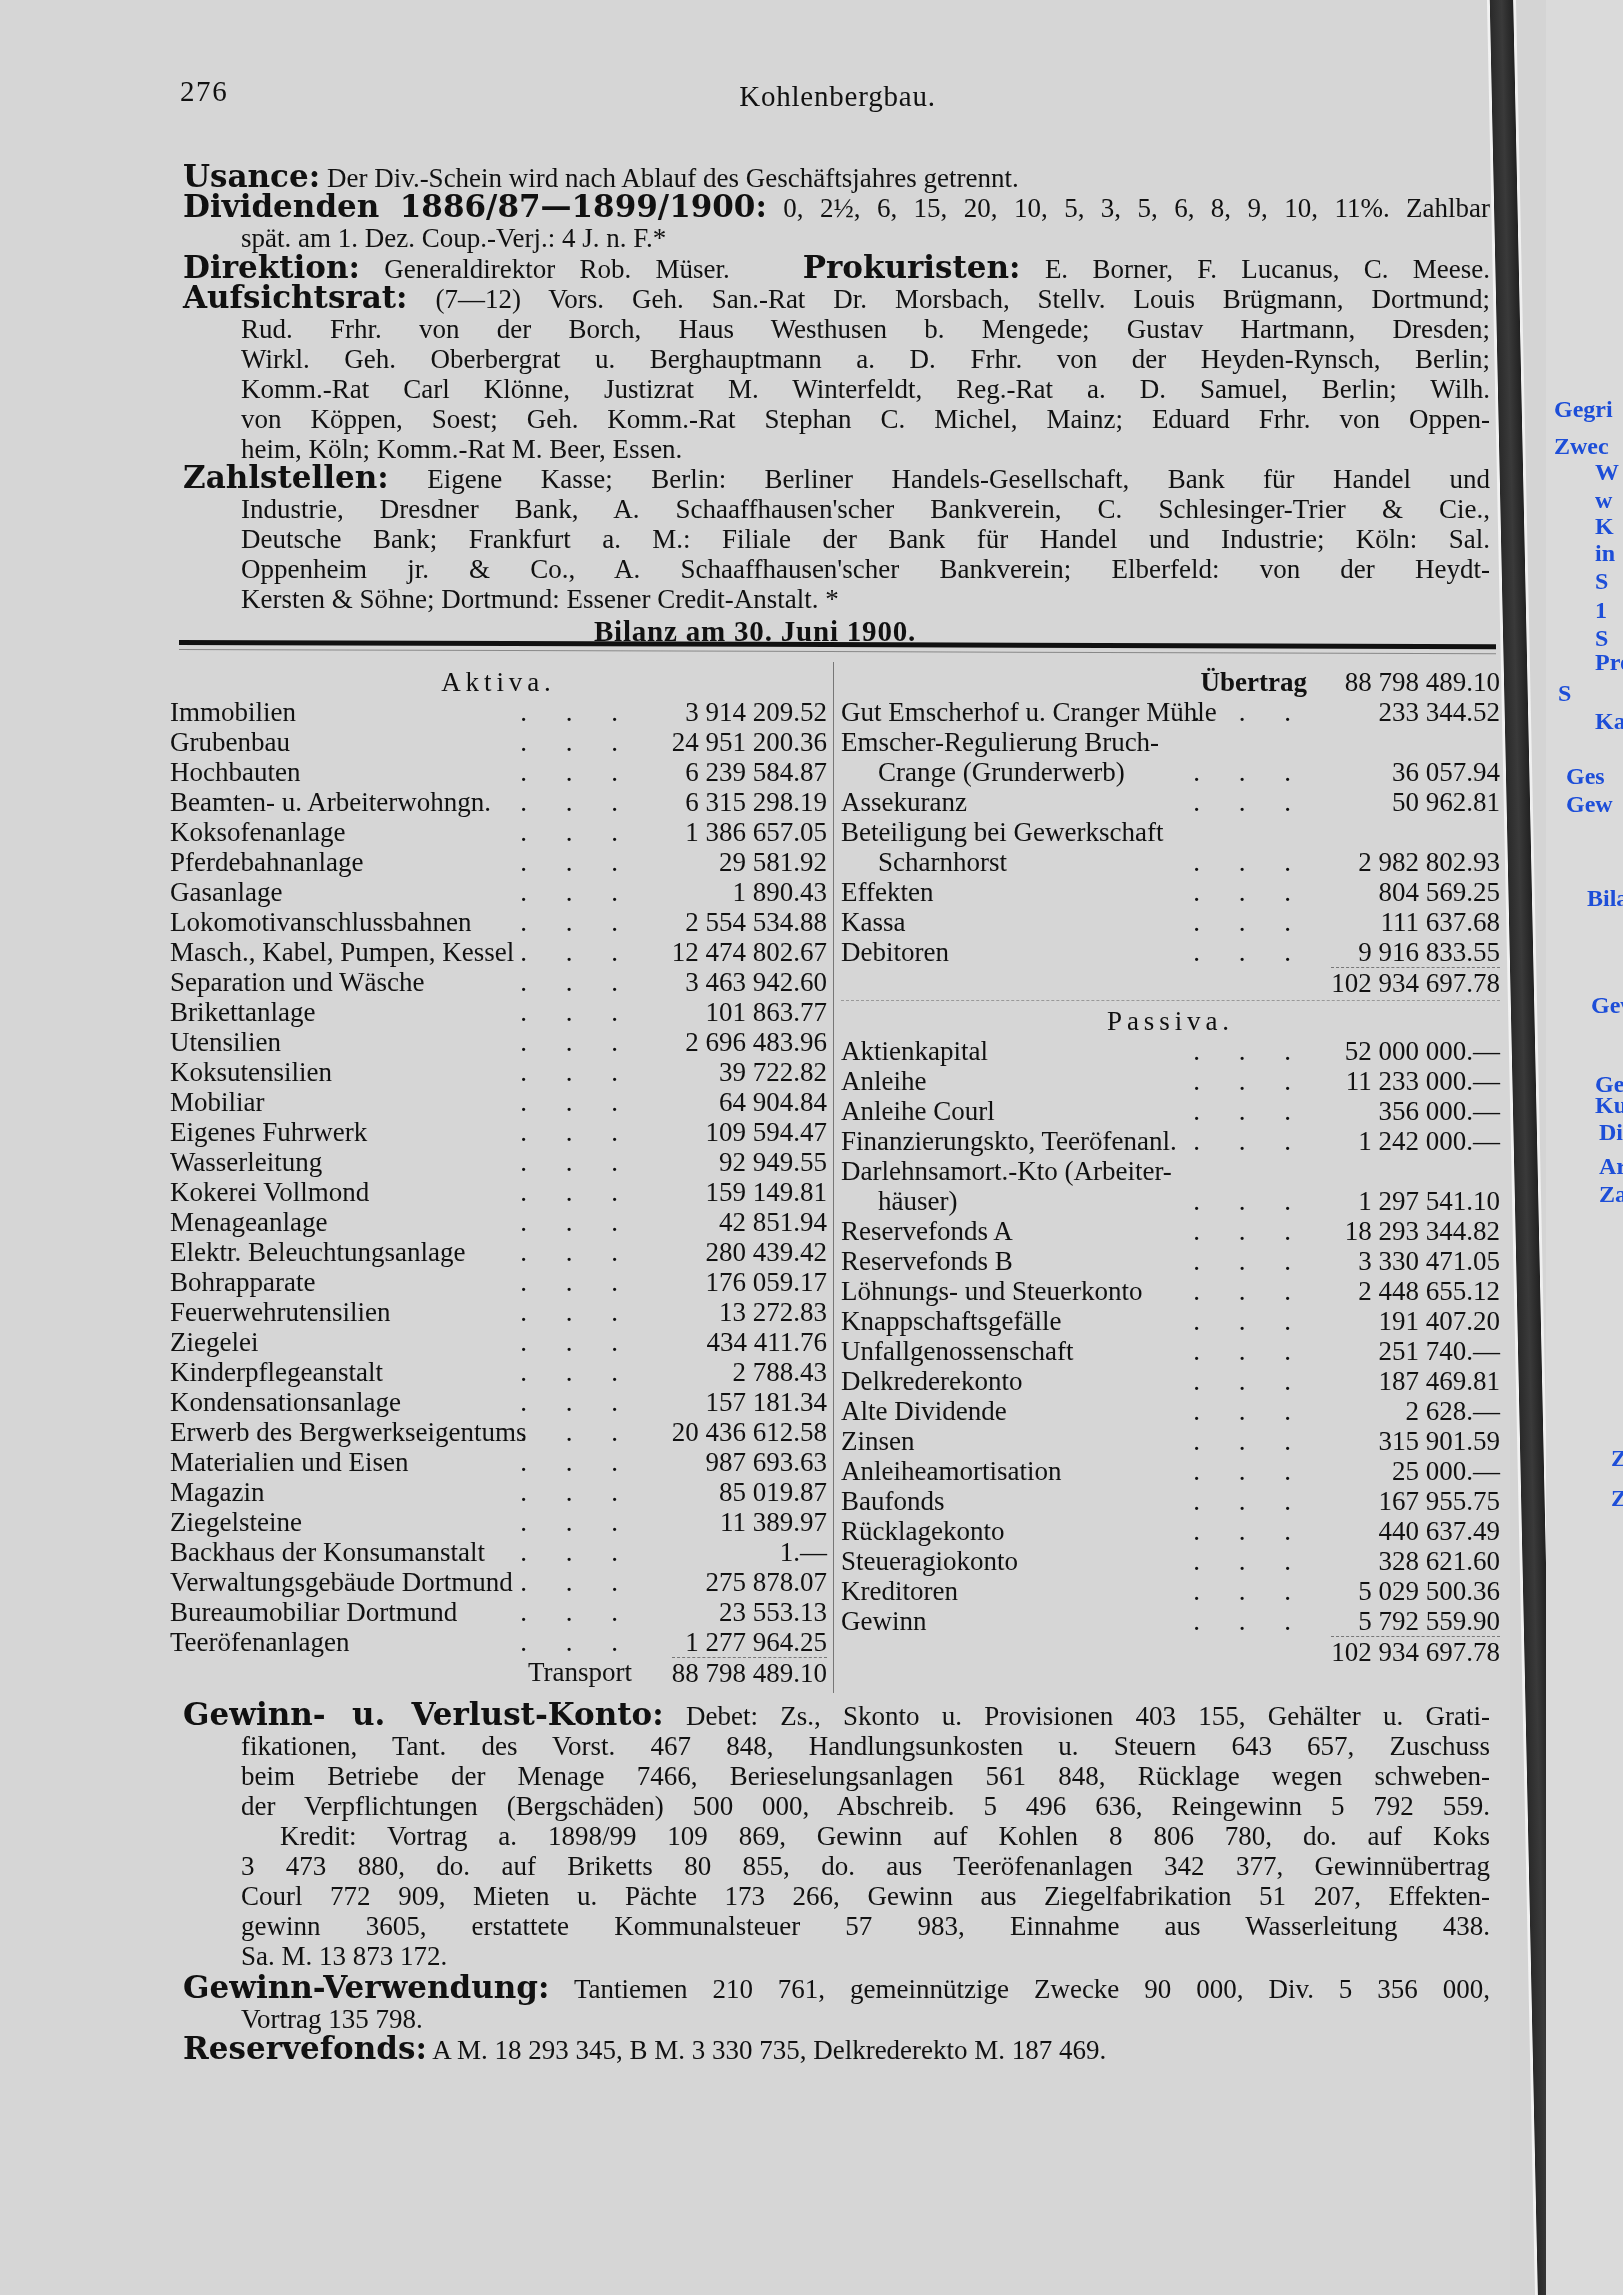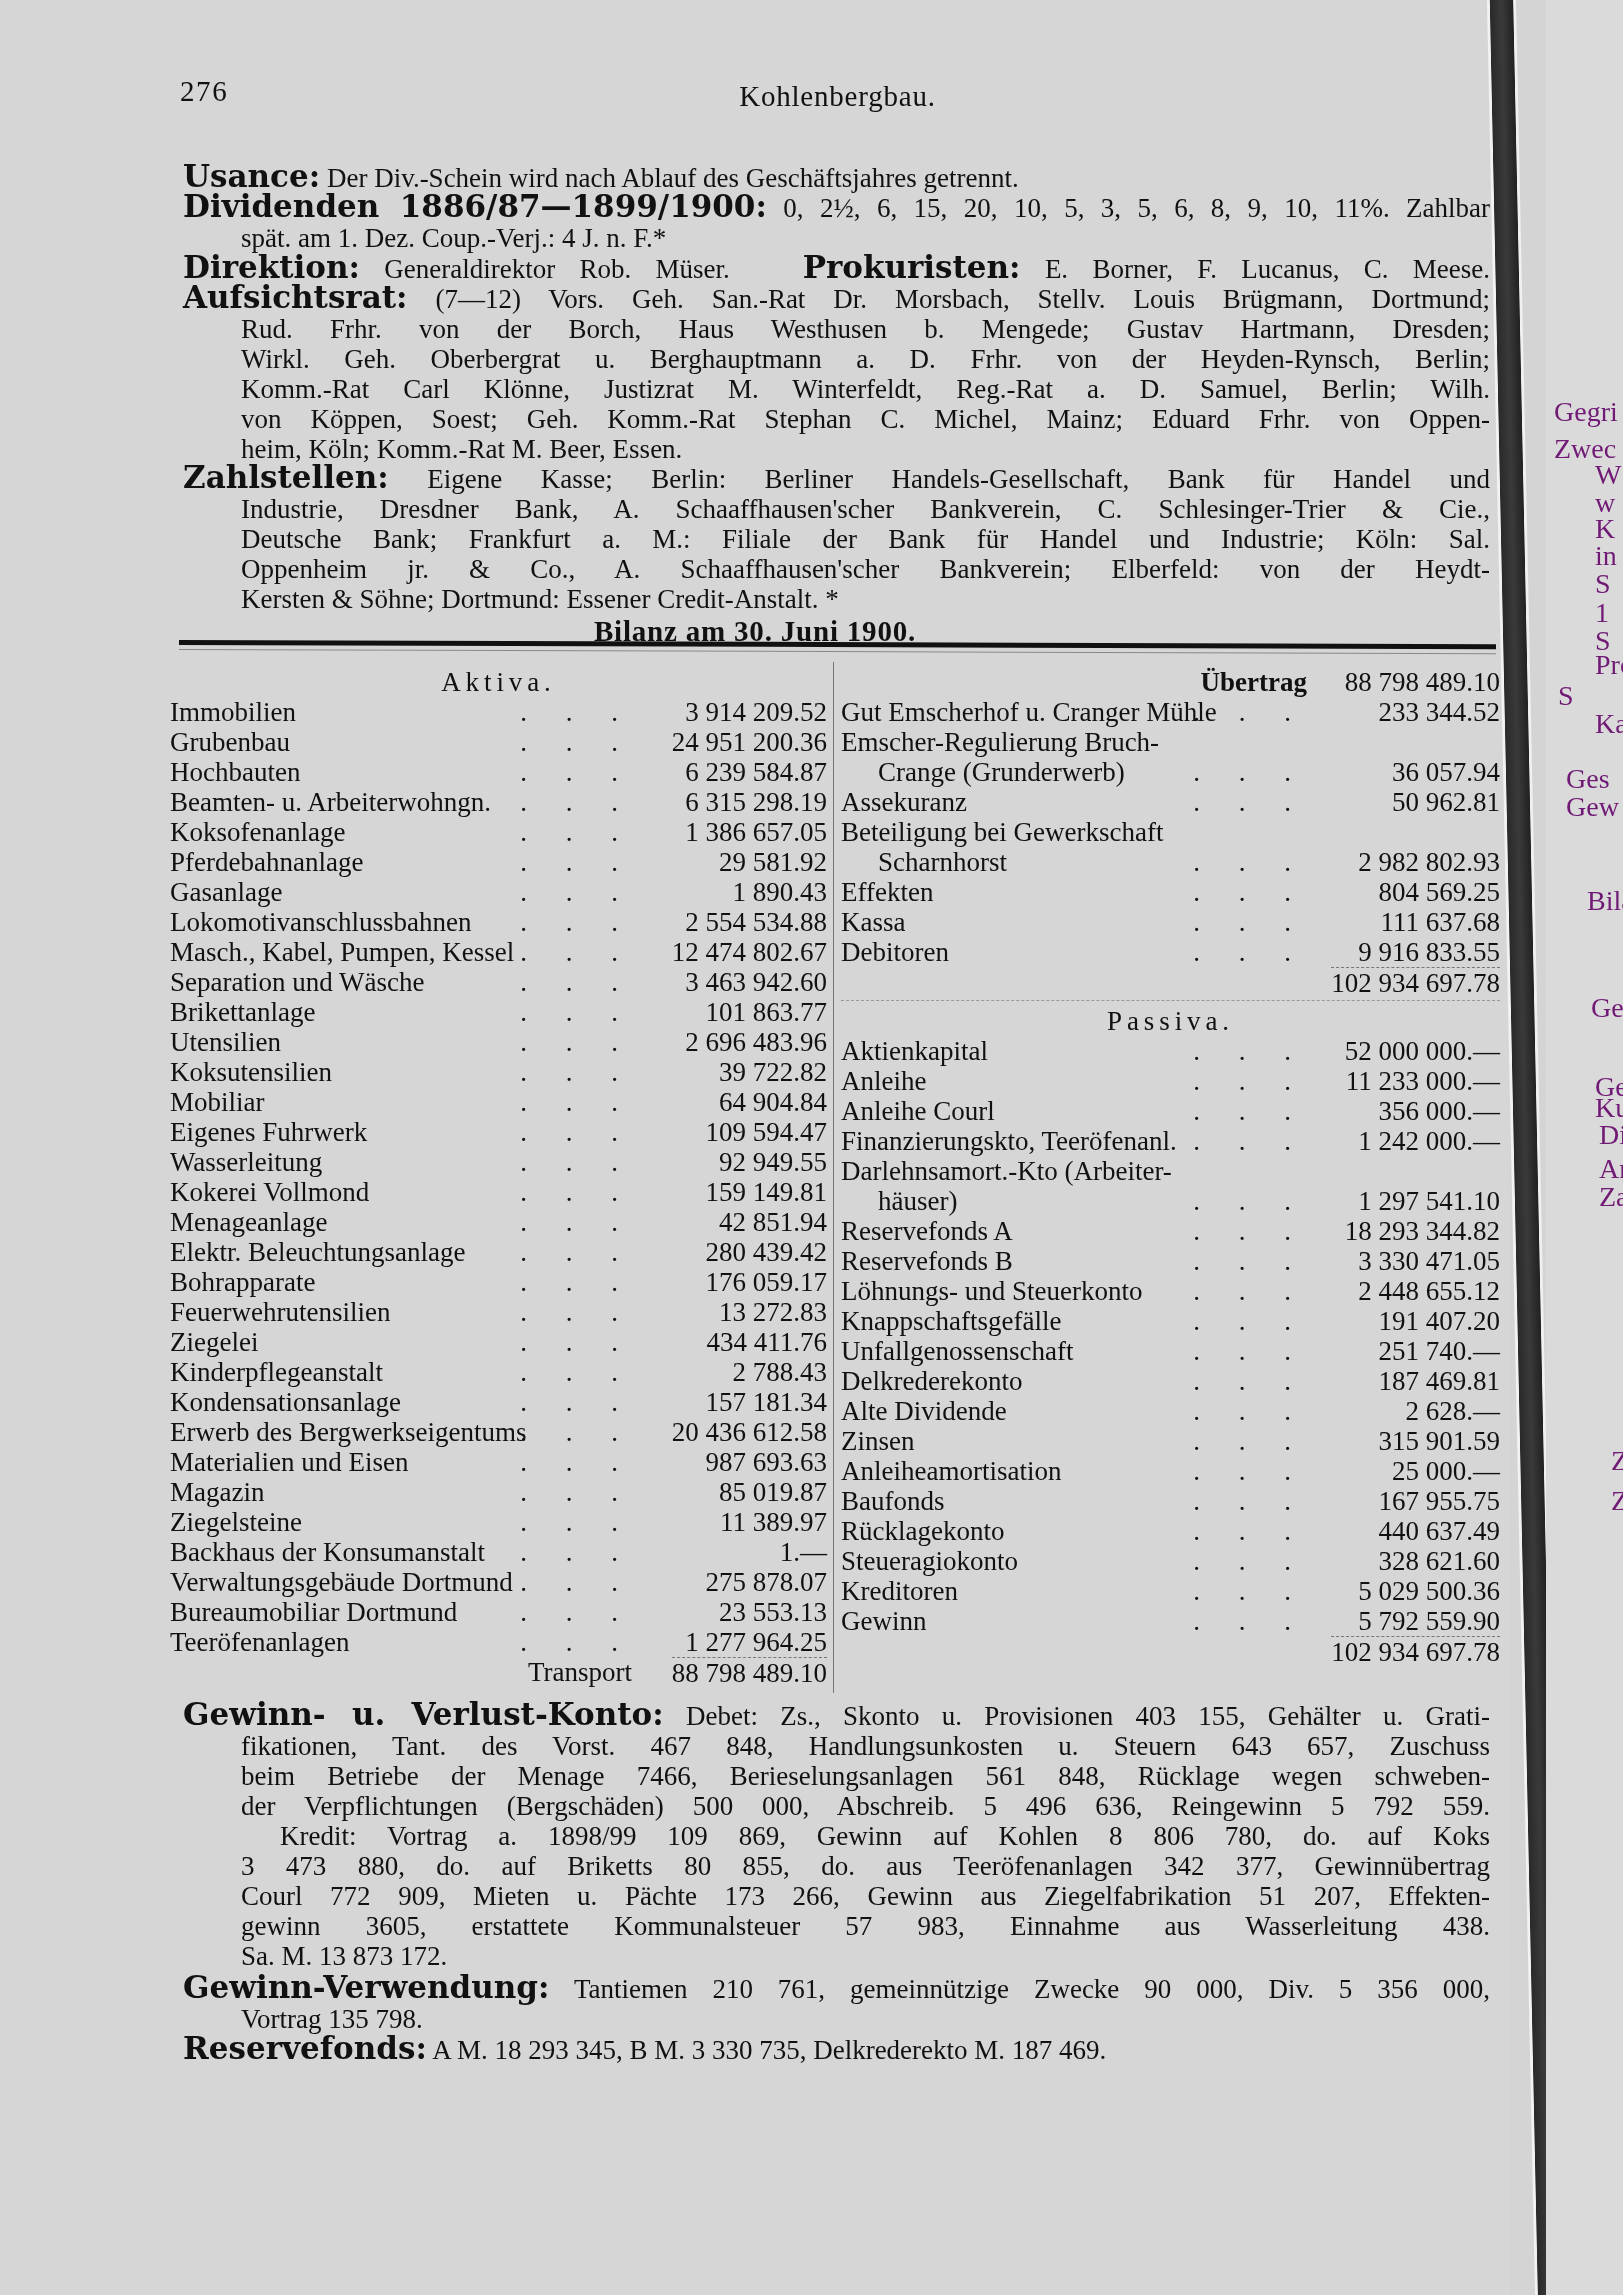--- a/index.html
+++ b/index.html
@@ -17,21 +17,21 @@
   .gutter {
     position: absolute; top: 0; left: 1511px; width: 29px; height: 2295px;
     background: linear-gradient(90deg, #f2f2f2 0 2.4px, #2a2a2a 3.2px, #3a3a3a 50%, #222 calc(100% - 3.2px), #f0f0f0 calc(100% - 2.4px));
     transform: skewX(1.2deg);
   }
   .next-page {
     position: absolute; top: 0; left: 1546px; width: 77px; height: 2295px;
     background: #dadada; overflow: hidden;
   }
   .next-page span {
-    position: absolute; font-weight: normal; font-size: 28px; color: #701a75; white-space: nowrap;
+    position: absolute; font-weight: bold; font-size: 24px; color: #1d4ed8; white-space: nowrap;
   }
 
   .header {
     position: absolute; top: 75px; left: 180px; width: 1315px; height: 41px;
     font-size: 29px;
   }
   .header .pageno { position: absolute; left: 0; top: 0; letter-spacing: 1.6px; }
   .header .title { position: absolute; left: 0; right: 0; text-align: center; top: 4.9px; letter-spacing: 0.8px; font-family: Liberation Serif, serif; }
 
   .para {

